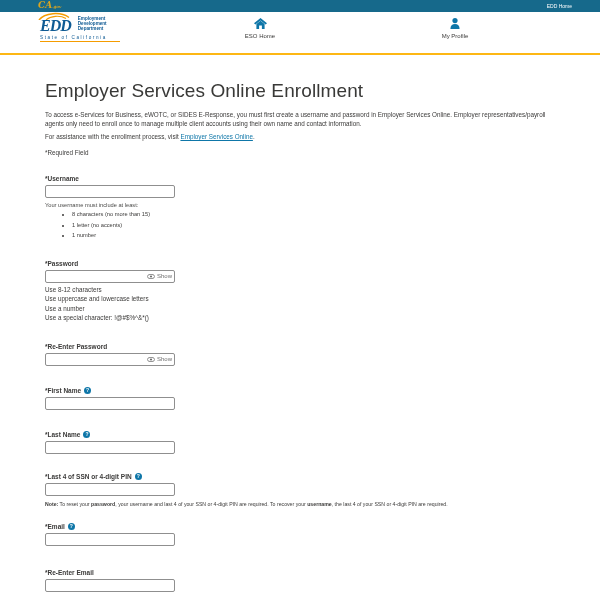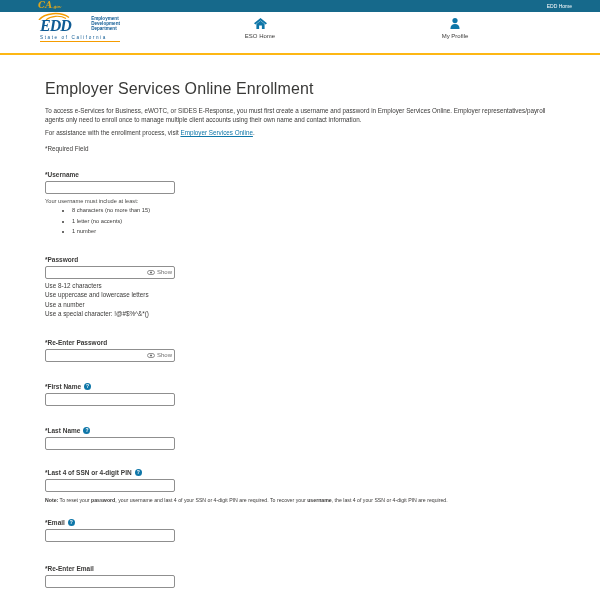--- a/index.html
+++ b/index.html
@@ -11,37 +11,37 @@
             justify-content:space-between; padding:0 28px 0 38px; }
   .ca-logo { color:#D9A521; font-family:"DejaVu Serif", serif; font-style:italic;
              font-weight:bold; font-size:9px; line-height:10px; cursor:pointer; }
   .ca-logo .gov { font-size:4px; font-style:italic; }
   .topbar-link { color:#ffffff; font-size:5px; cursor:pointer; }
 
   
   .header { position:relative; height:43px; background:#ffffff;
             border-bottom:2px solid #FDB714; }
   .edd-logo { position:absolute; left:40px; top:4px; cursor:pointer; }
-  .edd-row { display:flex; align-items:flex-end; gap:7px; position:relative;justify-content:space-between; }
+  .edd-row { display:flex; align-items:flex-end; gap:7px; position:relative; }
   .edd-arcs { position:absolute; left:-3px; top:-4px; }
   .edd-acronym { font-family:"Liberation Serif", serif; font-weight:bold; font-style:italic;
                  font-size:16px; line-height:15px; color:#0F5B94; letter-spacing:-1px; }
   .edd-dept { font-size:4.6px; line-height:5.2px; font-weight:bold; color:#0F5B94; padding-bottom:1px; }
   .edd-tagline { margin-top:2px; font-size:4.6px; letter-spacing:1.6px; color:#0F5B94;
                  border-bottom:1.5px solid #F59C00; padding-bottom:1.5px; width:80px; }
 
   .hnav { position:absolute; top:6px; width:70px; display:flex; flex-direction:column;
           align-items:center; cursor:pointer; }
   .hnav-eso { left:225px; }
   .hnav-profile { left:420px; }
   .hnav-label { margin-top:4px; font-size:6px; color:#3B3A39; }
 
   
   .main { padding:0 45px; }
-  .page-title { margin-top:25px; font-size:16px; font-weight:500; color:#393937;
+  .page-title { margin-top:25px; font-size:19px; font-weight:500; color:#393937;
                 letter-spacing:0.1px; }
   .intro { margin-top:8px; font-size:6.3px; line-height:9px; max-width:515px; }
   .assistance { margin-top:5px; font-size:6.3px; }
   .link { color:#0E76A8; text-decoration:underline; cursor:pointer; }
   .required-note { margin-top:9px; font-size:6.3px; }
 
   .field { margin-top:0; }
   .field-label { font-size:6.5px; font-weight:bold; color:#3B3A39; display:flex;
                  align-items:center; }
   .help-icon { display:inline-block; width:7px; height:7px; margin-left:3px;

